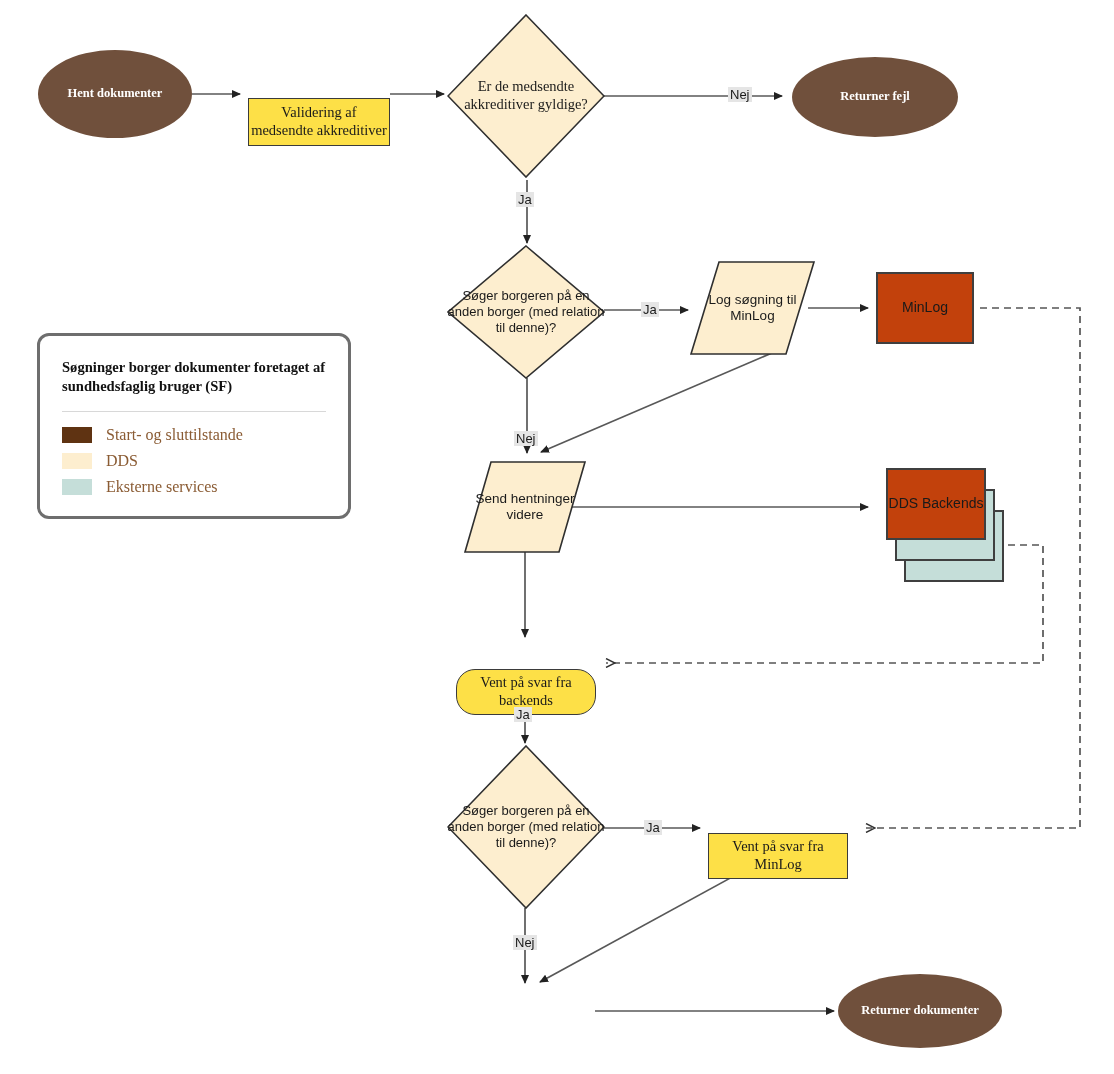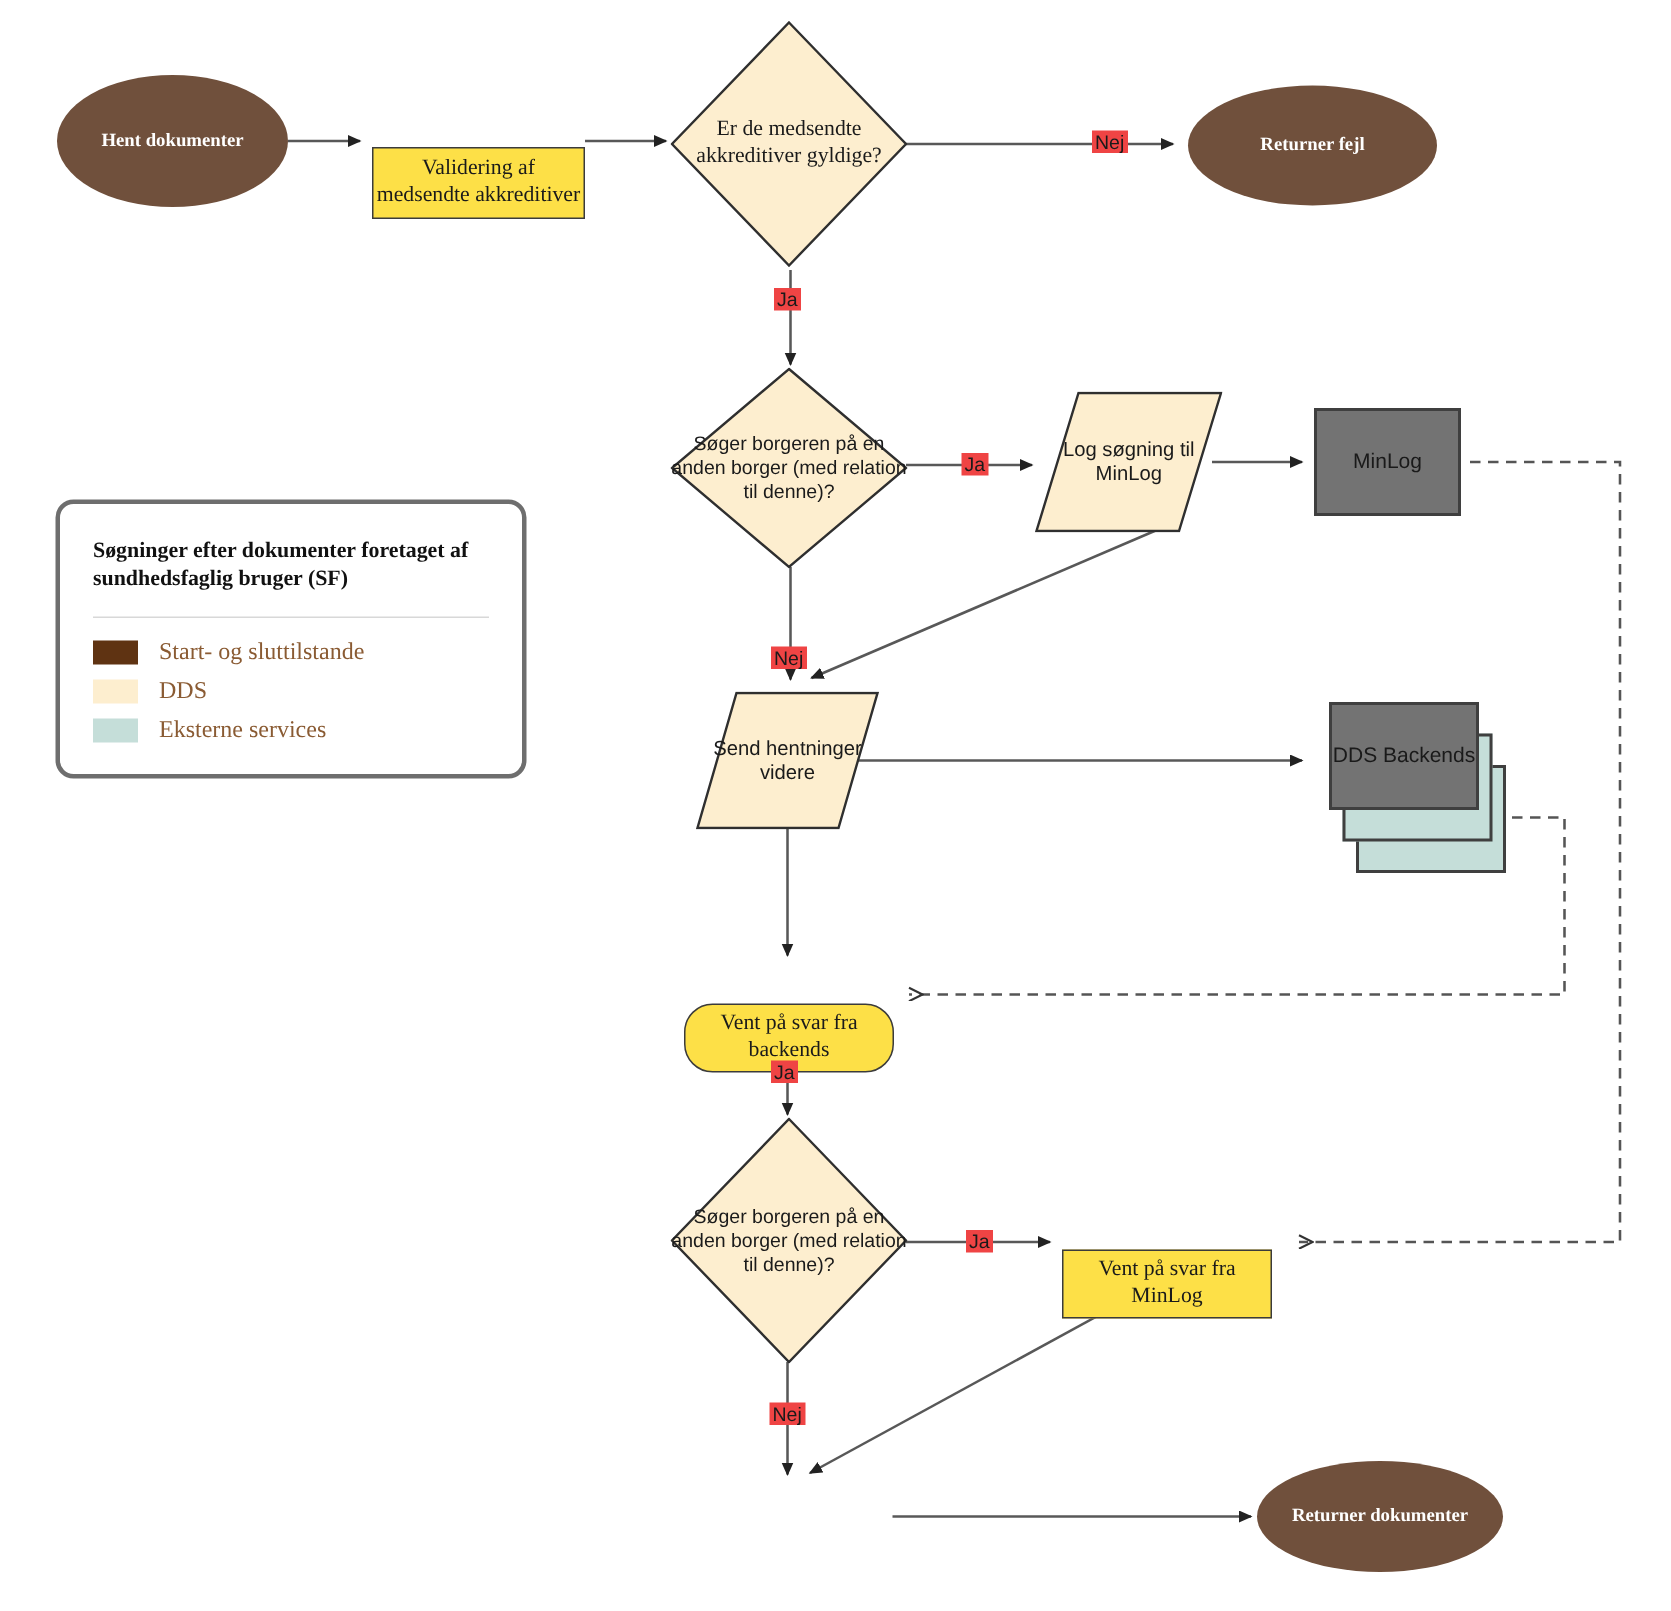--- a/index.html
+++ b/index.html
@@ -84,38 +84,38 @@
     display: flex;
     align-items: center;
     justify-content: center;
     text-align: center;
   }
   .para .shape { position: absolute; left: 0; top: 0; width: 100%; height: 100%; }
   .para .ptext { position: relative; z-index: 2; color: #1a1a1a; line-height: 1.22; }
 
   
   .box-ext {
-    background: #737373;
+    background: #c2410c;
     border: 2px solid #3f3f3f;
     color: #1a1a1a;
   }
   .stacklayer {
     position: absolute;
     background: #c5ded9;
     border: 2px solid #3f3f3f;
     box-sizing: border-box;
   }
 
   
   .edge-label {
     position: absolute;
     font-family: "Liberation Sans", sans-serif;
     font-size: 13px;
     color: #1a1a1a;
-    background: #ef4444;
+    background: #e5e5e5;
     padding: 0 2px;
     white-space: nowrap;
   }
 
   
   #legend {
     position: absolute;
     left: 37px;
     top: 333px;
     width: 314px;
@@ -287,21 +287,21 @@
 
   <div class="edge-label" style="left:728px; top:87px;">Nej</div>
   <div class="edge-label" style="left:516px; top:192px;">Ja</div>
   <div class="edge-label" style="left:641px; top:302px;">Ja</div>
   <div class="edge-label" style="left:514px; top:431px;">Nej</div>
   <div class="edge-label" style="left:514px; top:707px;">Ja</div>
   <div class="edge-label" style="left:644px; top:820px;">Ja</div>
   <div class="edge-label" style="left:513px; top:935px;">Nej</div>
 
   <div id="legend">
-    <div class="lg-title">Søgninger efter dokumenter foretaget af sundhedsfaglig bruger (SF)</div>
+    <div class="lg-title">Søgninger borger dokumenter foretaget af sundhedsfaglig bruger (SF)</div>
     <div class="lg-rule"></div>
 
     <div class="lg-row">
       <span class="lg-sw" style="background:#5f3312;"></span>
       <span class="lg-txt">Start- og sluttilstande</span>
     </div>
 
     <div class="lg-row">
       <span class="lg-sw" style="background:#fdeecf;"></span>
       <span class="lg-txt">DDS</span>

